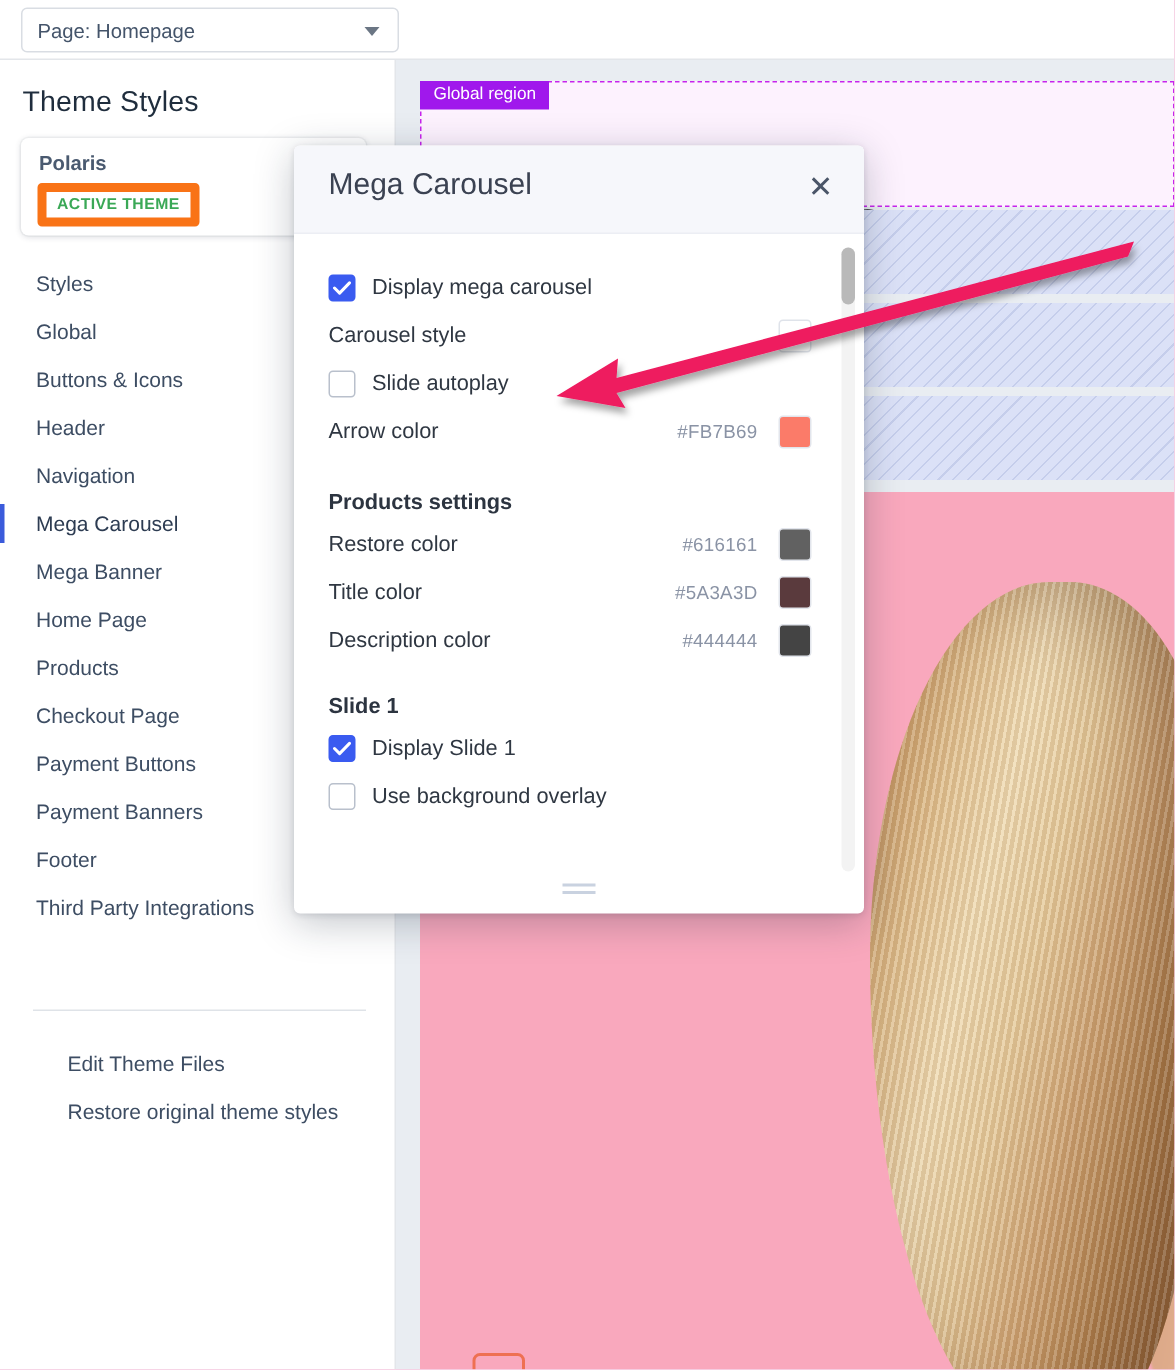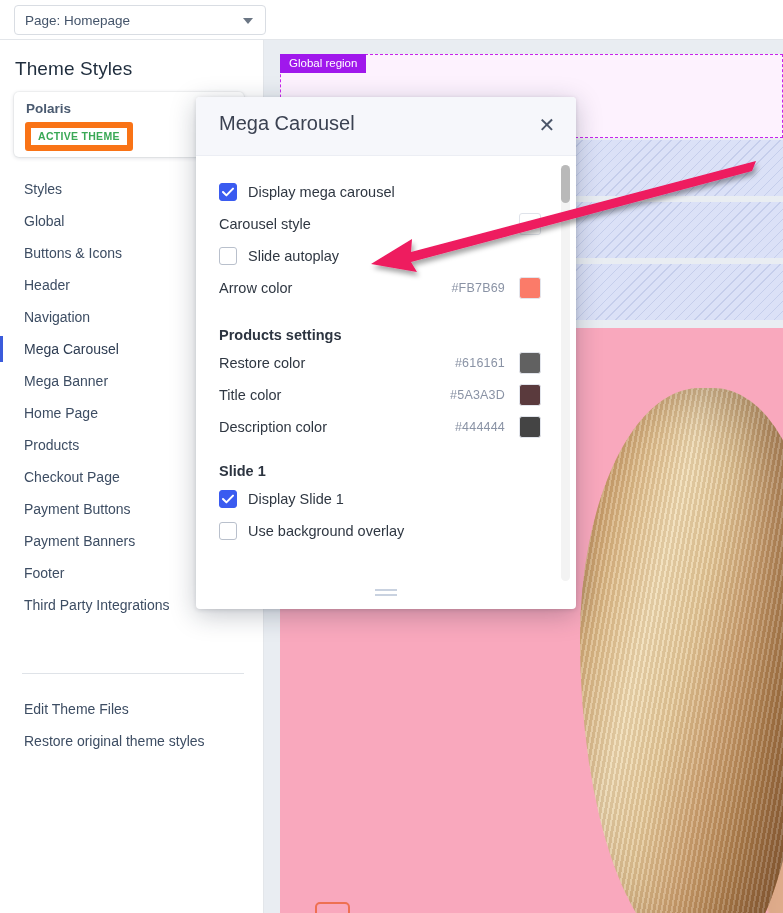--- a/index.html
+++ b/index.html
@@ -63,21 +63,21 @@
     content: ""; position: absolute; left: 0; top: 3px;
     width: 3px; height: 26px; background: #3b5bdb;
   }
   .nav-divider {
     position: absolute; left: 22px; top: 633px; width: 222px; height: 1px;
     background: #dfe3e8;
   }
   .nav-links { position: absolute; left: 0; top: 653px; width: 264px; }
   .nav-link {
     height: 32px; display: flex; align-items: center;
-    padding-left: 24px; font-size: 14px; color: #3d4d63; cursor: pointer;
+    padding-left: 24px; font-size: 14px; color: #3d4d63; cursor: pointer; margin-left: 21px;
   }
 
   
   .preview {
     position: absolute; left: 264px; top: 40px; width: 519px; height: 873px;
     background: #e9edf2; overflow: hidden;
   }
   .global-region {
     position: absolute; left: 16px; top: 14px; width: 503px; height: 84px;
     background: #fdf2fe; outline: 1px dashed #c724ec; outline-offset: -1px;

